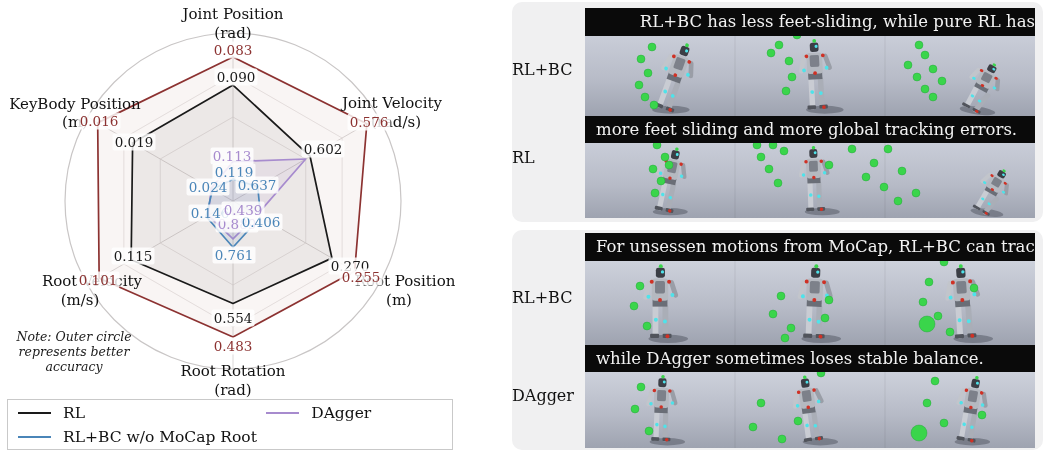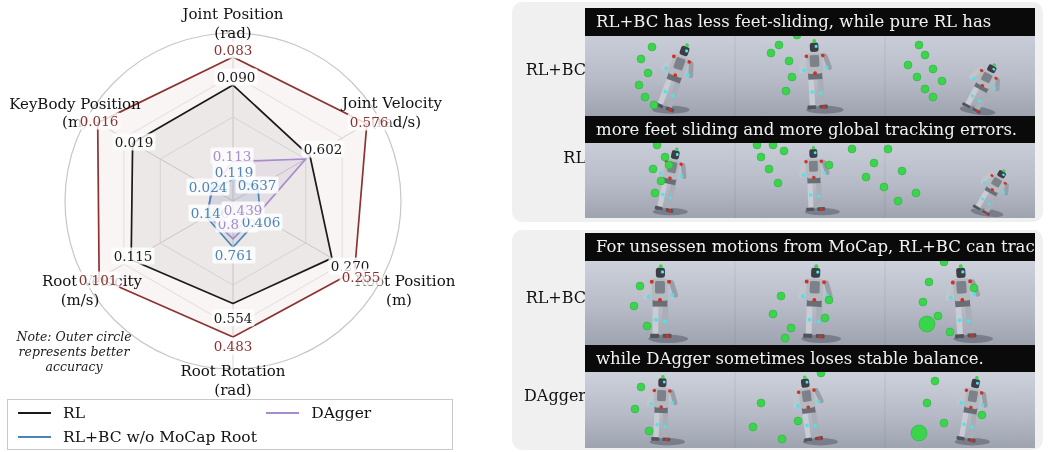--- a/index.html
+++ b/index.html
@@ -25,21 +25,21 @@
   .legend-label{font-size:15.5px;color:#111;white-space:nowrap;}
 
   .card{
     position:absolute;left:512px;width:531px;height:220px;
     background:#f0f0f1;border-radius:10px;
   }
   #card-1{top:2px;}
   #card-2{top:230px;}
 
   .row-label{
-    position:absolute;left:0;width:74px;text-align:right;
+    position:absolute;left:0;width:74px;text-align:left;
     font-size:16px;color:#111;
   }
   .caption-bar{
     position:absolute;left:73px;width:450px;height:28px;background:#0a0a0a;
     color:#f2f2f2;font-size:16.5px;line-height:28px;
     padding-left:11px;box-sizing:border-box;white-space:nowrap;overflow:hidden;
   }
   .sim-strip{position:absolute;left:73px;width:450px;overflow:hidden;background:#b4b8c4;}
   .sim-strip svg{display:block;}
 </style>
@@ -187,21 +187,21 @@
     <div class="legend-item">
       <span class="legend-line" style="border-top-color: rgb(74, 133, 184);"></span>
       <span class="legend-label">RL+BC w/o MoCap Root</span>
     </div>
   </div>
 </div>
 
 <div class="card" id="card-1">
   <div class="row-label" style="top:58px;">RL+BC</div>
   <div class="row-label" style="top:146px;">RL</div>
-  <div class="caption-bar" style="top:6px;">RL+BC has less feet-sliding, while pure RL has</div>
+  <div class="caption-bar" style="top:6px;text-align:right;">RL+BC has less feet-sliding, while pure RL has</div>
   <div class="sim-strip" style="top:34px;height:80px;">
       <svg id="strip-0" width="450" height="80">
         <defs>
           <linearGradient id="strip-0-bg" x1="0" y1="0" x2="0" y2="1">
             <stop offset="0%" stop-color="#c9cdd8"></stop>
             <stop offset="55%" stop-color="#b7bbc7"></stop>
             <stop offset="100%" stop-color="#9ea3b0"></stop>
           </linearGradient>
         </defs>
         <rect x="0" y="0" width="450" height="80" fill="url(#strip-0-bg)"></rect>

